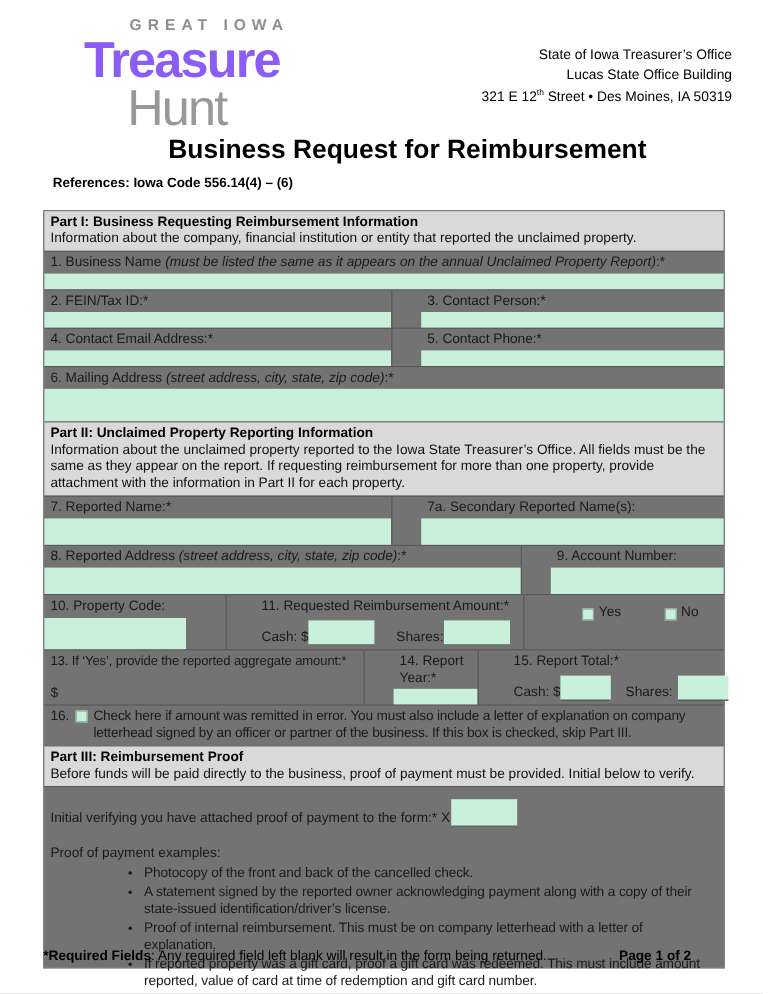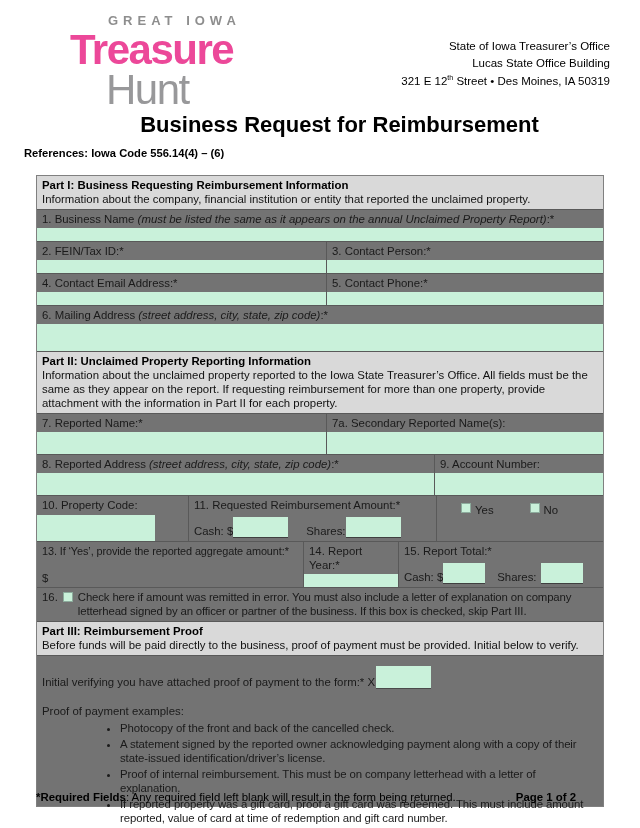--- a/index.html
+++ b/index.html
@@ -10,56 +10,56 @@
   *{box-sizing:border-box;margin:0;padding:0;}
   html,body{background:#fff;}
   body{
     width:640px;height:828px;position:relative;
     font-family:"Liberation Sans",sans-serif;
     font-size:11.4px;color:#1a1a1a;overflow:hidden;
   }
   
   .logo{position:absolute;left:70px;top:14px;line-height:1;}
   .logo-top{font-size:13px;letter-spacing:5px;color:#8e8e8e;font-weight:bold;margin-left:38px;}
-  .logo-treasure{font-size:42px;font-weight:bold;color:#ec4899;letter-spacing:-1.5px;margin-top:2px;}
+  .logo-treasure{font-size:42px;font-weight:bold;color:#8b5cf6;letter-spacing:-1.5px;margin-top:2px;}
   .logo-hunt{font-size:42px;font-weight:normal;color:#98989a;letter-spacing:-1.5px;margin-left:36px;margin-top:-2px;}
   .address{position:absolute;right:30px;top:38px;text-align:right;line-height:1.5;color:#000;font-size:11.5px;}
   sup{font-size:7px;}
   .doc-title{position:absolute;left:0;top:112px;width:640px;text-align:center;font-size:22px;font-weight:bold;color:#000;padding-left:39px;}
-  .references{position:absolute;left:24px;top:147px;font-weight:bold;font-size:11.2px;color:#000;}
+  .references{position:absolute;left:44px;top:147px;font-weight:bold;font-size:11.2px;color:#000;}
 
   
   .form-table{
     position:absolute;left:36px;top:175px;width:568px;
     border:1px solid #808080;background:#737373;line-height:14px;
   }
   .trow{display:flex;border-top:1px solid var(--line);}
   .trow:first-child{border-top:none;}
   .sec-header{display:block;background:var(--header-gray);padding:2px 5px 3px;}
   .sec-title{font-weight:bold;color:#000;}
   .sec-desc{color:#111;}
   .cell{flex:1;display:flex;flex-direction:column;}
-  .cell + .cell{border-left:1px solid var(--line);}
+  .cell + .cell{border-left:1px solid var(--line);padding-left:24px;}
   .lbl{padding:2px 5px 2px;}
   .fill{background:var(--field-green);width:100%;}
   .h13{height:13px;} .h22{height:22px;} .h27{height:27px;}
   .w-half{width:289px;flex:none;}
   .w8{width:397px;flex:none;}
   .w10{width:151px;flex:none;}
   .w11{width:248px;flex:none;}
   .w13{width:266px;flex:none;}
   .w14{width:95px;flex:none;}
   .rowC .cell,.rowD .cell{height:45px;}
   .fill10{width:118px;height:27px;background:var(--field-green);margin-top:1px;}
   .fill14{flex:1;background:var(--field-green);}
   .amount-line{margin-top:auto;padding:0 0 3px 5px;display:flex;align-items:flex-end;white-space:nowrap;}
   .green-line{display:inline-block;height:21px;background:var(--field-green);border-bottom:1px solid #3f3f3f;}
   .gl55{width:55px;} .gl40{width:42px;}
   .sp18{display:inline-block;width:18px;} .sp12{display:inline-block;width:12px;}
-  .checks{display:flex;align-items:flex-start;padding-left:24px;margin-top:7px;}
+  .checks{display:flex;align-items:flex-end;padding-left:24px;margin-top:7px;}
   .checkbox{width:10px;height:10px;background:var(--field-green);border:1px solid #8cab9c;flex:none;}
   .chk-lbl{margin-left:4px;margin-right:36px;}
   .lbl13{font-size:10.9px;letter-spacing:-0.1px;}
   .dollar-line{margin-top:auto;padding:0 0 2px 5px;}
   .r16{display:flex;padding:2px 5px 3px;}
   .r16 .num{flex:none;}
   .r16 .checkbox{margin:2px 5px 0 5px;}
   .r16 .txt{flex:1;letter-spacing:-0.15px;}
 
   

